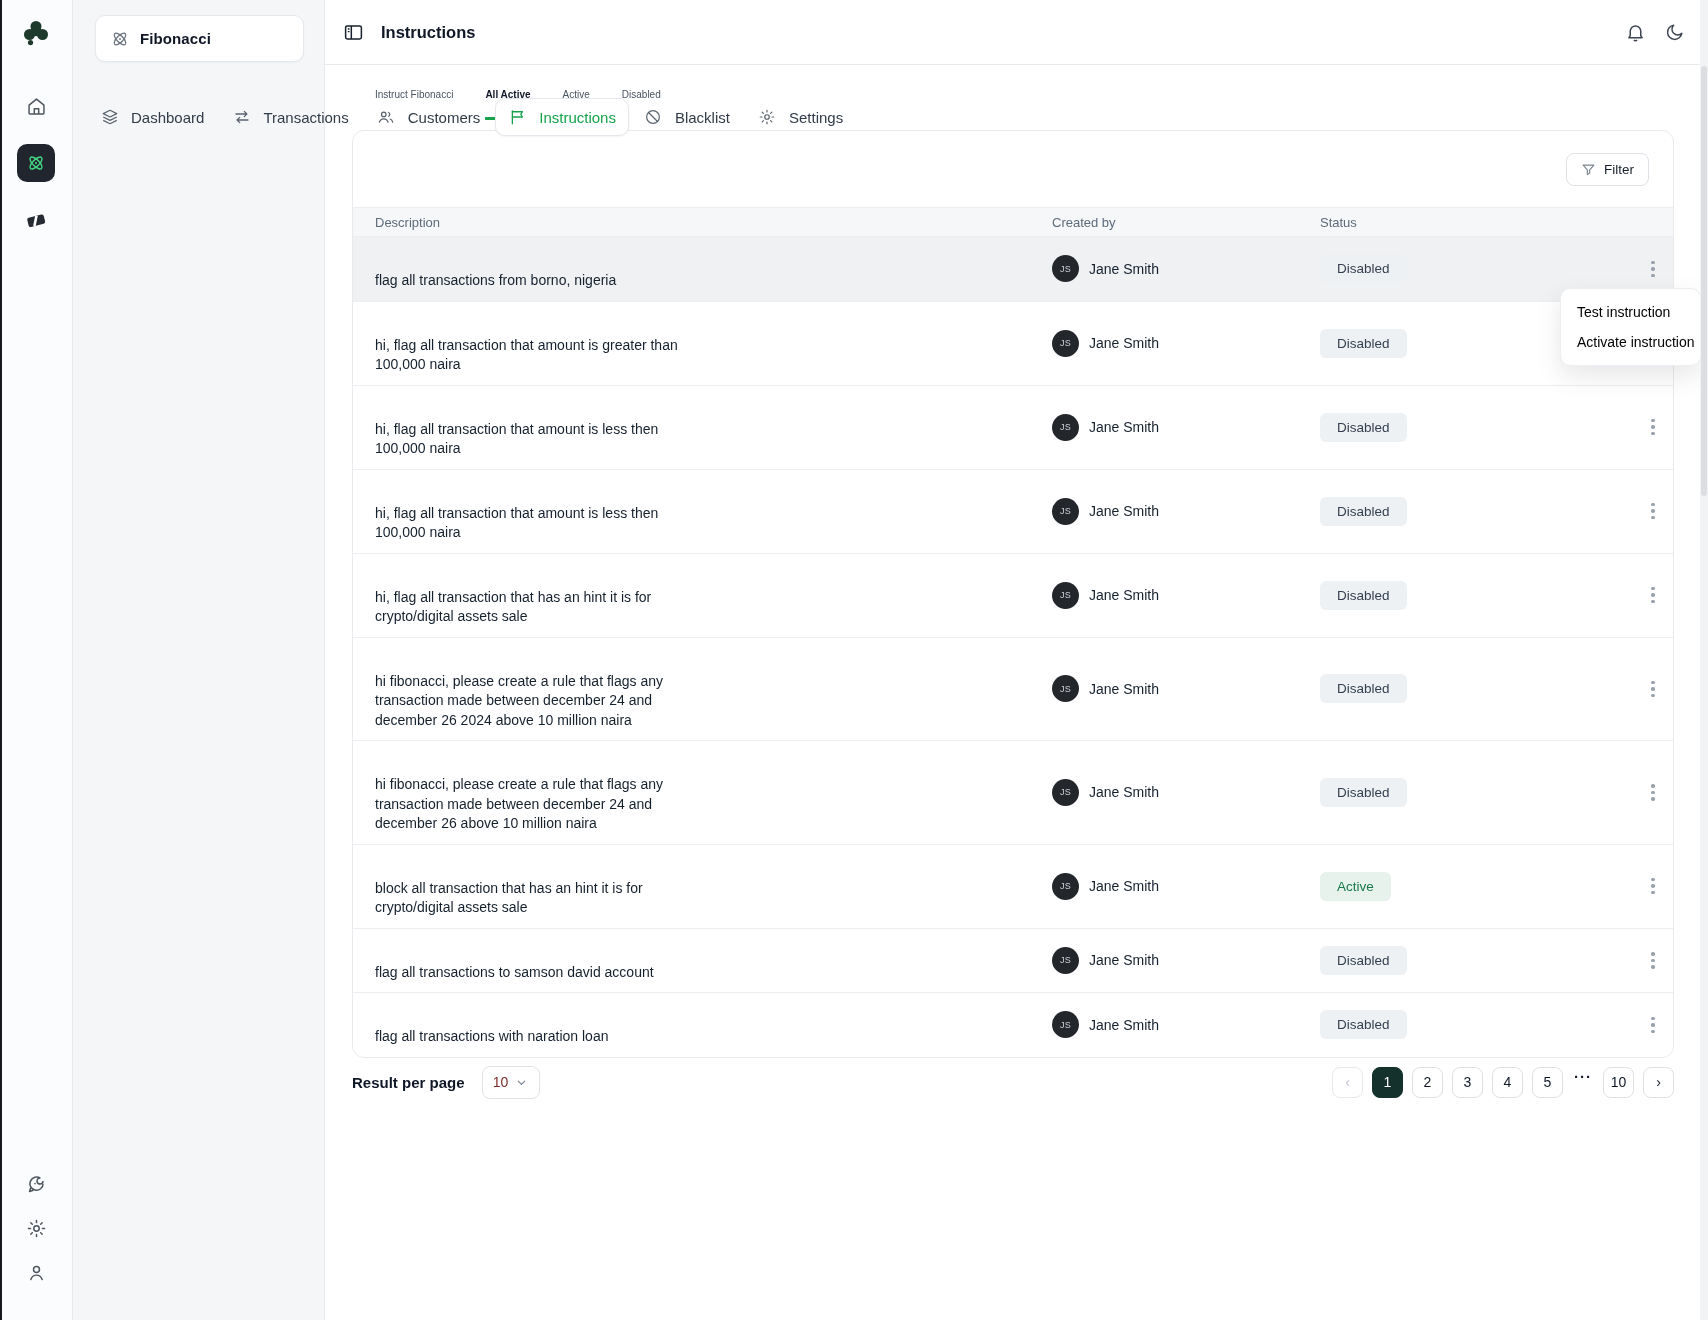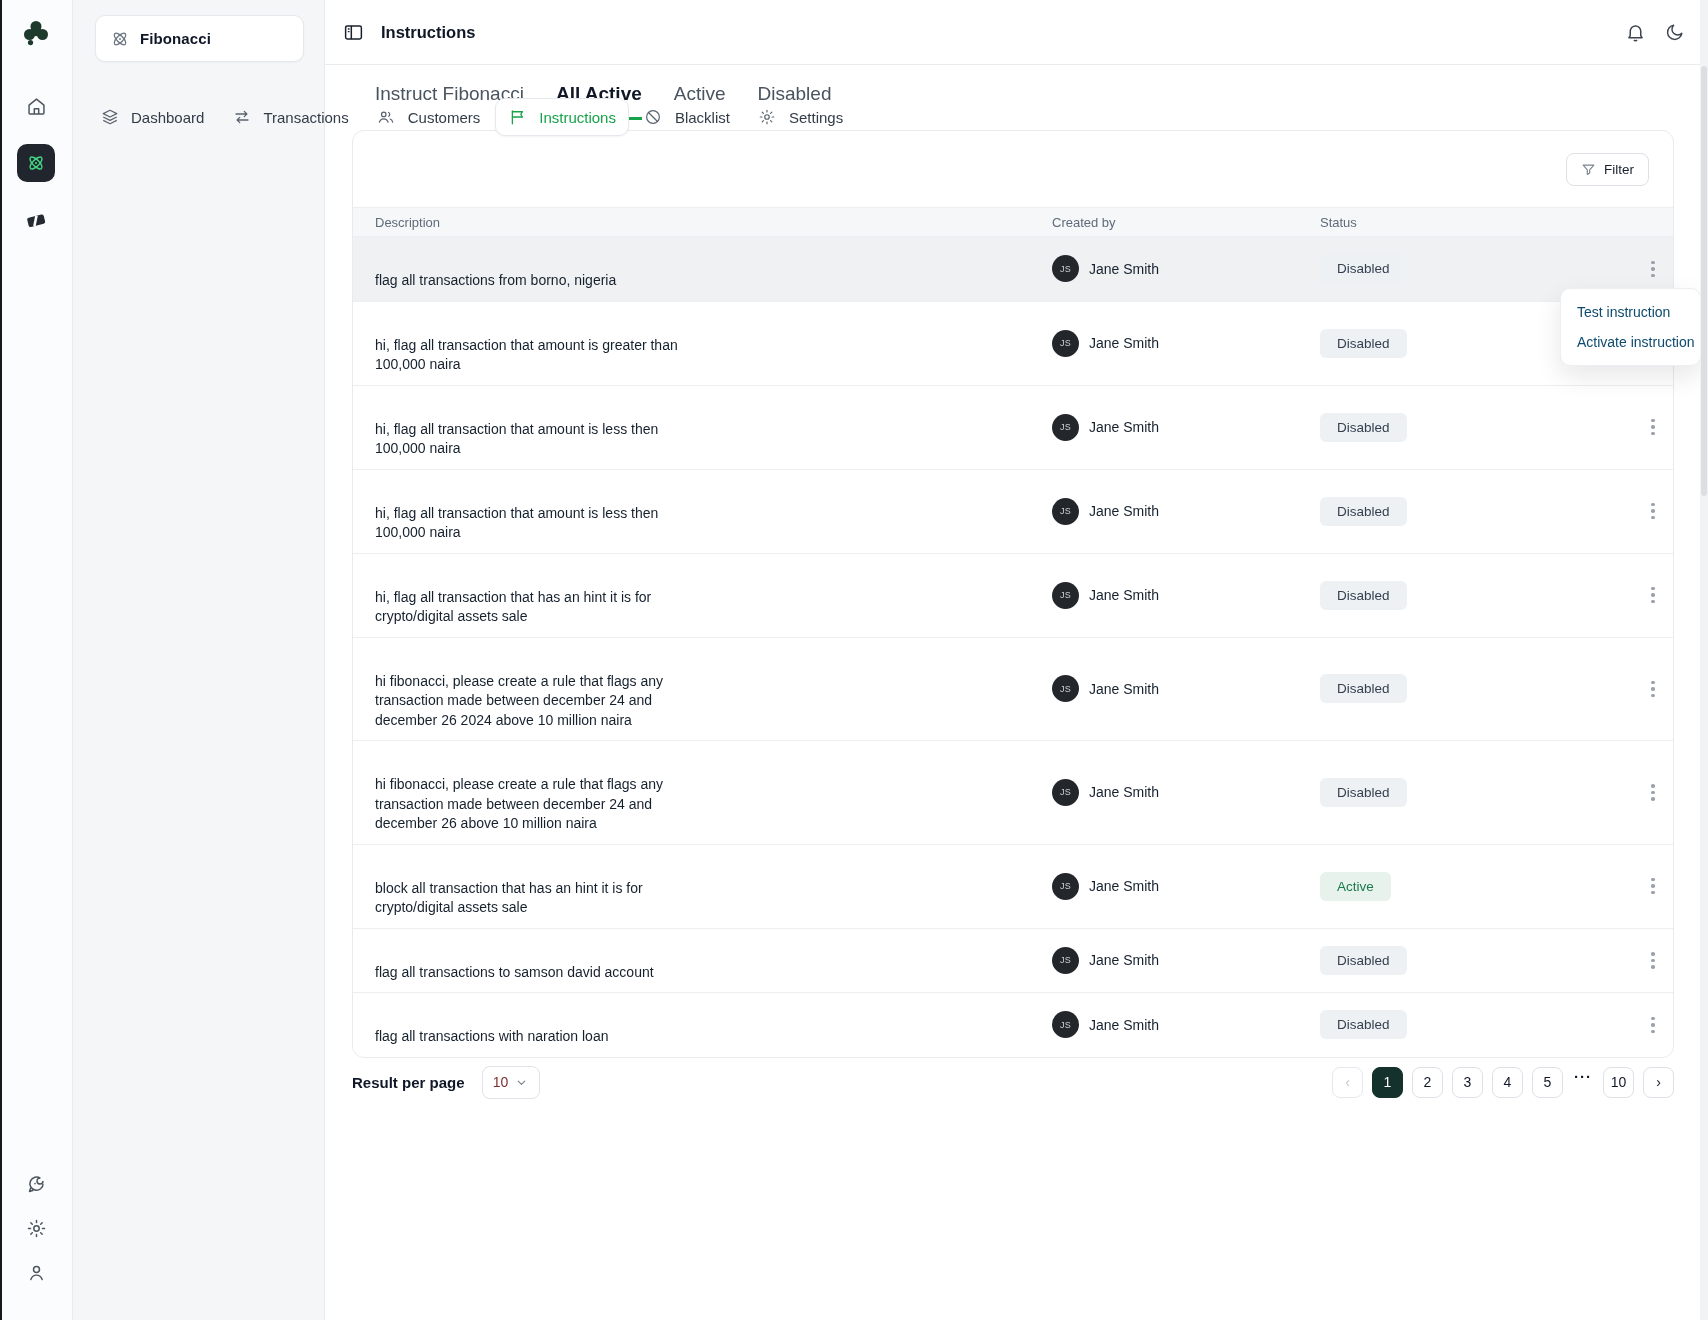--- a/index.html
+++ b/index.html
@@ -55,21 +55,21 @@
     padding:0 22px 0 18px;
   }
   .topbar .toggle { width:22px; height:22px; color:#18202b; cursor:pointer; display:flex; align-items:center; }
   .topbar .title { margin-left:16px; font-size:16.5px; font-weight:700; color:#101828; }
   .topbar .spacer { flex:1; }
   .topbar .tb-icon { width:22px; height:22px; color:#3c454f; cursor:pointer; display:flex; align-items:center; justify-content:center; }
   .topbar .tb-icon + .tb-icon { margin-left:18px; }
 
   .tabs { height:55px; display:flex; align-items:stretch; gap:32px; padding:0 0 0 50px; }
   .tab {
-    display:flex; align-items:center; font-size:19px; color:#4a5460; cursor:pointer;
+    display:flex; align-items:center; font-size:10px; color:#4a5460; cursor:pointer;
     border-bottom:3px solid transparent; padding-top:6px;
   }
   .tab.active { color:#101828; font-weight:700; border-bottom-color:#16a34a; }
 
   
   .card {
     margin:10px 0 0 27px; width:1322px; background:#ffffff;
     border:1px solid #e8eaee; border-radius:12px; position:relative;
   }
   .toolbar { height:76px; display:flex; align-items:center; padding:0 24px 0 31px; }
@@ -115,21 +115,21 @@
   .kebab { display:flex; flex-direction:column; gap:3px; align-items:center; justify-content:center; width:24px; height:26px; cursor:pointer; margin-left:auto; }
   .kebab i { width:3.5px; height:3.5px; border-radius:50%; background:#98a1ac; }
 
   
   .context-menu {
     position:absolute; left:1560px; top:288px; width:141px; background:#ffffff;
     border:1px solid #eceef1; border-radius:10px; box-shadow:0 10px 26px rgba(16,24,40,.10);
     padding:8px 0; z-index:30;
   }
   .context-menu .menu-item {
-    height:30px; display:flex; align-items:center; padding:0 16px; font-size:14px; color:#0c4a6e; cursor:pointer; white-space:nowrap;
+    height:30px; display:flex; align-items:center; padding:0 16px; font-size:14px; color:#000000; cursor:pointer; white-space:nowrap;
   }
 
   
   .pagination {
     margin:8px 0 0 27px; width:1322px; display:flex; align-items:center;
   }
   .pagination .pp-label { font-size:15px; font-weight:700; color:#101828; }
   .page-size {
     margin-left:17px; height:33px; min-width:58px; border:1px solid #e0e3e8; border-radius:8px;
     display:flex; align-items:center; justify-content:center; gap:7px; padding:0 10px;

